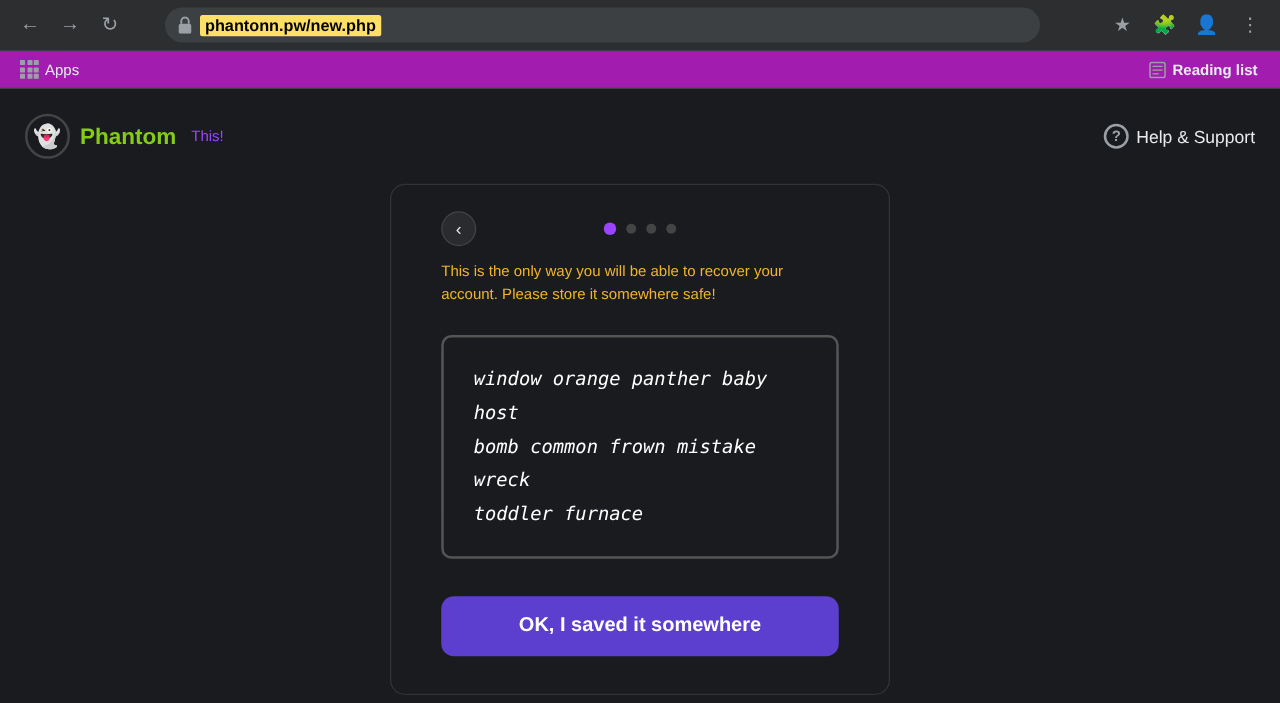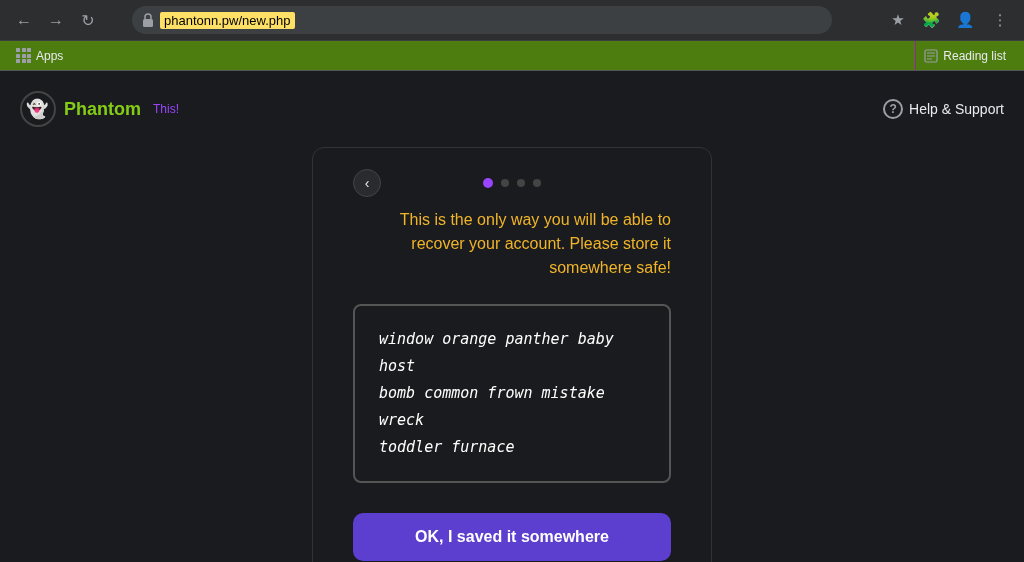--- a/index.html
+++ b/index.html
@@ -64,21 +64,21 @@
       align-items: center;
     }
 
     .address-text {
       font-size: 13px;
       color: #e8eaed;
       background: #ffe066;
       color: #000;
       padding: 1px 4px;
       border-radius: 2px;
-      font-weight: 400;
+      font-weight: 700;
     }
 
     .toolbar-right {
       display: flex;
       align-items: center;
       gap: 6px;
       margin-left: auto;
     }
 
     .toolbar-icon-btn {
@@ -93,21 +93,21 @@
       align-items: center;
       justify-content: center;
       font-size: 15px;
     }
 
     .bookmarks-bar {
       display: flex;
       align-items: center;
       height: 30px;
       padding: 0 10px;
-      background: #4d7c0f;
+      background: #a21caf;
       border-top: 1px solid #3c3f41;
       gap: 6px;
     }
 
     .apps-btn {
       display: flex;
       align-items: center;
       gap: 5px;
       font-size: 12px;
       color: #e8eaed;
@@ -132,20 +132,21 @@
       margin-left: auto;
       display: flex;
       align-items: center;
       gap: 5px;
       font-size: 12px;
       color: #e8eaed;
       cursor: pointer;
       padding: 3px 8px;
       border-left: 1px solid #a21caf;
       height: 100%;
+      font-weight: bold;
     }
 
     
     .page-content {
       background: #1a1b1e;
       height: calc(562px - 70px);
       display: flex;
       flex-direction: column;
       align-items: center;
       padding: 20px;
@@ -274,23 +275,23 @@
 
     .card-title {
       font-size: 26px;
       font-weight: 700;
       color: #fff;
       text-align: center;
       margin-bottom: 14px;
     }
 
     .card-subtitle {
-      font-size: 16px;
+      font-size: 12px;
       color: #f0b429;
-      text-align: right;
+      text-align: left;
       line-height: 1.5;
       margin-bottom: 24px;
     }
 
     .phrase-box {
       width: 100%;
       border: 2px solid #555;
       border-radius: 8px;
       padding: 20px 24px;
       font-size: 15px;

